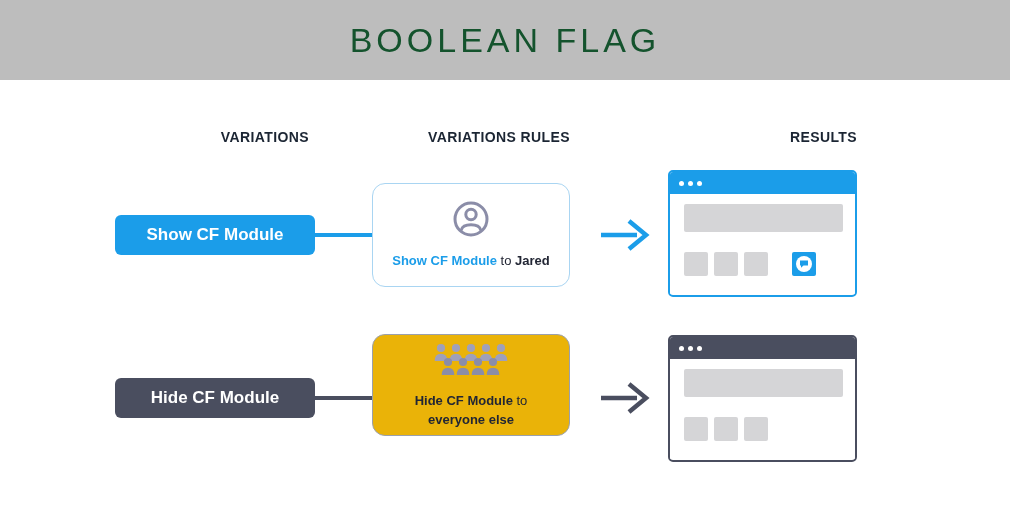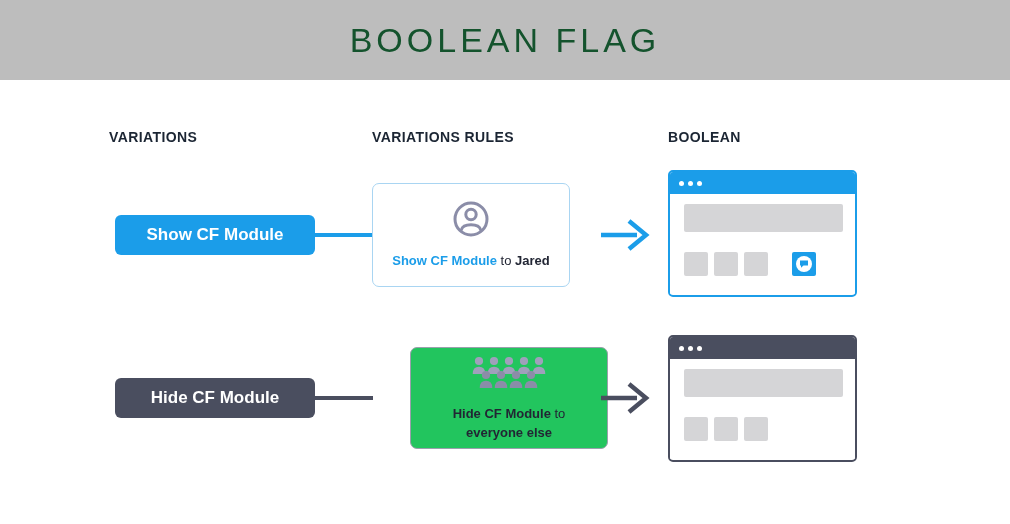--- a/index.html
+++ b/index.html
@@ -6,42 +6,42 @@
   body { background:#fff; font-family:"Liberation Sans", sans-serif; }
   .canvas { position:relative; width:1010px; height:524px; background:#ffffff; overflow:hidden; }
 
   
   .banner { position:absolute; left:0; top:0; width:1010px; height:80px; background:#bdbdbd;
             display:flex; align-items:center; justify-content:center; }
   .banner h1 { color:#14532d; font-size:34px; font-weight:500; letter-spacing:4px; }
 
   
   .col-label { position:absolute; top:129px; font-size:14px; font-weight:bold; color:#1b2533;
-               letter-spacing:0.4px; text-align:left; }
+               letter-spacing:0.4px; text-align:right; }
   .col-variations { left:109px; width:200px; }
   .col-targeting { left:372px; width:198px; }
   .col-results   { left:668px; width:189px; }
 
   
   .variation-btn { position:absolute; left:115px; width:200px; height:40px; border-radius:6px;
                    color:#fff; font-weight:bold; font-size:17px;
                    display:flex; align-items:center; justify-content:center; }
   .btn-show { top:215px; background:#1b9de9; }
   .btn-hide { top:378px; background:#4a4e5f; }
 
   
   .connector { position:absolute; left:314px; width:59px; height:4px; }
   .conn-1 { top:233px; background:#1b9de9; }
   .conn-2 { top:396px; background:#4a4e5f; }
 
   
-  .rule-card { position:absolute; left:372px; width:198px; border-radius:7px;
+  .rule-card { position:absolute; left:372px; width:198px; border-radius:13px;
                display:flex; flex-direction:column; align-items:center; justify-content:center; gap:9px; }
   .card-1 { top:183px; height:104px; background:#ffffff; border:1.5px solid #a9d5f2; }
-  .card-2 { top:347px; height:102px; background:#22c55e; border:1.5px solid #9aa0ac;margin-left:38px; }
+  .card-2 { top:334px; height:102px; background:#eab308; border:1.5px solid #9aa0ac; }
   .rule-text { font-size:13px; color:#222634; text-align:center; line-height:1.45; }
   .t-bold { font-weight:bold; }
   .t-blue { color:#1b9de9; font-weight:bold; }
 
   
   .arrow { position:absolute; left:601px; width:52px; height:36px; }
   .arrow-1 { top:217px; }
   .arrow-2 { top:380px; }
 
   
@@ -63,21 +63,21 @@
 <body>
 
 <div class="canvas">
 
   <header class="banner">
     <h1>BOOLEAN FLAG</h1>
   </header>
 
   <div class="col-label col-variations">VARIATIONS</div>
   <div class="col-label col-targeting">VARIATIONS RULES</div>
-  <div class="col-label col-results">BOOLEAN</div>
+  <div class="col-label col-results">RESULTS</div>
 
   <div class="variation-btn btn-show">Show CF Module</div>
   <div class="connector conn-1"></div>
 
   <div class="rule-card card-1">
     <span>
       <svg width="40" height="40" viewBox="0 0 40 40">
         <circle cx="20" cy="20" r="16" fill="none" stroke="#8b8da8" stroke-width="3"></circle>
         <circle cx="20" cy="15.5" r="5.2" fill="none" stroke="#8b8da8" stroke-width="3"></circle>
         <path d="M10.5 30.5 C12 24 28 24 29.5 30.5" fill="none" stroke="#8b8da8" stroke-width="3" stroke-linecap="round"></path>

